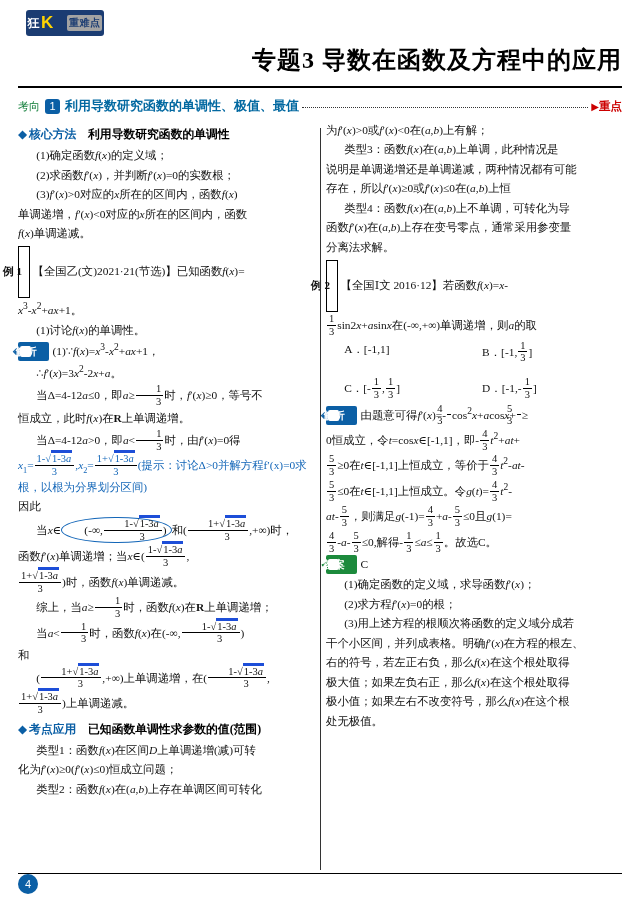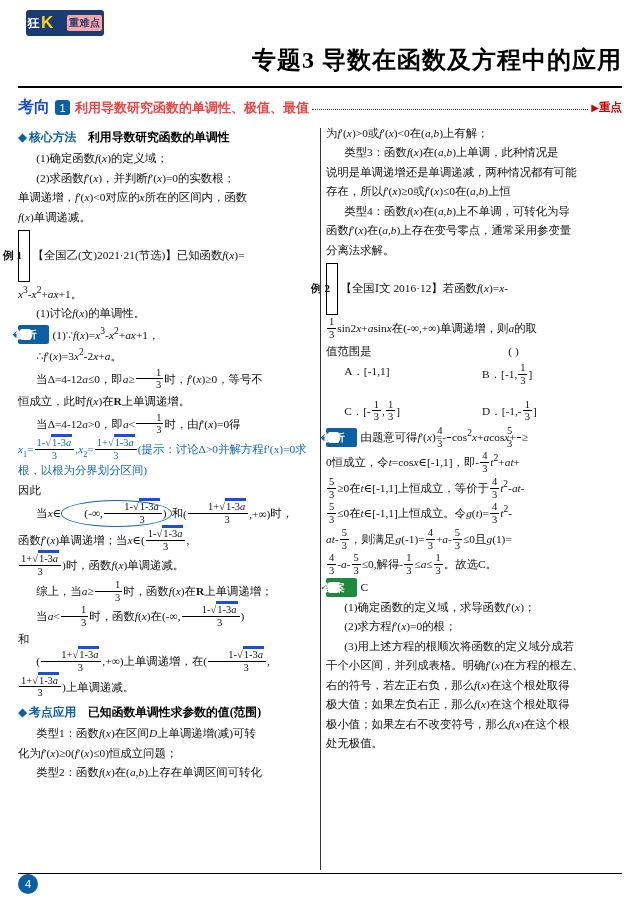--- a/index.html
+++ b/index.html
@@ -31,21 +31,21 @@
     font-size: 12px;
     letter-spacing: 0.5px;
   }
   .logo .kchar {
     color: #ffd400;
     font-size: 17px;
     margin: 0 1px;
   }
   .logo .sub {
     font-size: 10px;
-    background: #fca5a5;
+    background: #a3a3a3;
     color: #1b3c72;
     padding: 1px 2px;
     border-radius: 2px;
     margin-left: 12px;
   }
   
   .title-wrap {
     margin-top: 34px;
     text-align: center;
   }
@@ -62,40 +62,40 @@
     margin: 10px 0 0 0;
   }
   
   .kaoxiang {
     display: flex;
     align-items: center;
     margin: 9px 0 6px 0;
     font-size: 12.5px;
   }
   .kx-label {
-    color: #1d4ed8;
-    font-weight: bold;
-    font-family: "Liberation Sans", sans-serif;
-    font-size: 16px;
+    color: #15803d;
+    font-weight: normal;
+    font-family: "Liberation Sans", sans-serif;
+    font-size: 11px;
     white-space: nowrap;
   }
   .kx-num {
     display: inline-flex;
     align-items: center; justify-content: center;
     width: 15px; height: 15px;
     background: #0b5fa5;
     color: #fff;
     border-radius: 3px;
     font-size: 11px;
     margin: 0 5px;
     font-family: "Liberation Sans", sans-serif;
   }
   .kx-text {
     font-weight: bold;
-    color: #ef4444;
+    color: #0369a1;
     white-space: nowrap;
     font-size: 13px;
     font-family: Liberation Mono, monospace;
   }
   .kx-dots {
     flex: 1;
     border-bottom: 1.5px dotted #333;
     margin: 0 3px 4px 3px;
     height: 8px;
   }
@@ -262,20 +262,21 @@
   <div class="cols">
 
     <div class="col left">
 
       <div class="subhead">
         <span class="dia">◆</span><span class="blue">核心方法</span>　<span>利用导数研究函数的单调性</span>
       </div>
 
       <p class="ind1">(1)确定函数<i>f</i>(<i>x</i>)的定义域；</p>
       <p class="ind1">(2)求函数<i>f</i>′(<i>x</i>)，并判断<i>f</i>′(<i>x</i>)=0的实数根；</p>
+      <p class="ind1">(3)<i>f</i>′(<i>x</i>)&gt;0对应的<i>x</i>所在的区间内，函数<i>f</i>(<i>x</i>)</p>
       <p class="ind0">单调递增，<i>f</i>′(<i>x</i>)&lt;0对应的<i>x</i>所在的区间内，函数</p>
       <p class="ind0"><i>f</i>(<i>x</i>)单调递减。</p>
 
       <div class="ex">
         <p class="hang">
           <span class="ex-tag">例 1</span><span>【全国乙(文)2021·21(节选)】</span>已知函数<i>f</i>(<i>x</i>)=
         </p>
         <p class="ind0"><i>x</i><sup>3</sup>-<i>x</i><sup>2</sup>+<i>ax</i>+1。</p>
         <p class="ind1">(1)讨论<i>f</i>(<i>x</i>)的单调性。</p>
       </div>
@@ -324,21 +325,20 @@
       <p class="ind0">存在，所以<i>f</i>′(<i>x</i>)≥0或<i>f</i>′(<i>x</i>)≤0在(<i>a</i>,<i>b</i>)上恒</p>
       <p class="ind1">类型4：函数<i>f</i>(<i>x</i>)在(<i>a</i>,<i>b</i>)上不单调，可转化为导</p>
       <p class="ind0">函数<i>f</i>′(<i>x</i>)在(<i>a</i>,<i>b</i>)上存在变号零点，通常采用参变量</p>
       <p class="ind0">分离法求解。</p>
 
       <div class="ex">
         <p class="hang">
           <span class="ex-tag">例 2</span><span>【全国Ⅰ文 2016·12】</span>若函数<i>f</i>(<i>x</i>)=<i>x</i>-
         </p>
         <p class="ind0"><span class="frac"><span class="num">1</span><span class="den">3</span></span>sin2<i>x</i>+<i>a</i>sin<i>x</i>在(-∞,+∞)单调递增，则<i>a</i>的取</p>
-        <p class="ind0">值范围是　　　　　　　　　　　　<span>(    )</span></p>
       </div>
 
       <div class="opts">
         <div>A．[-1,1]</div>
         <div>B．[-1,<span class="frac"><span class="num">1</span><span class="den">3</span></span>]</div>
         <div>C．[-<span class="frac"><span class="num">1</span><span class="den">3</span></span>,<span class="frac"><span class="num">1</span><span class="den">3</span></span>]</div>
         <div>D．[-1,-<span class="frac"><span class="num">1</span><span class="den">3</span></span>]</div>
       </div>
 
       <p class="hang">

